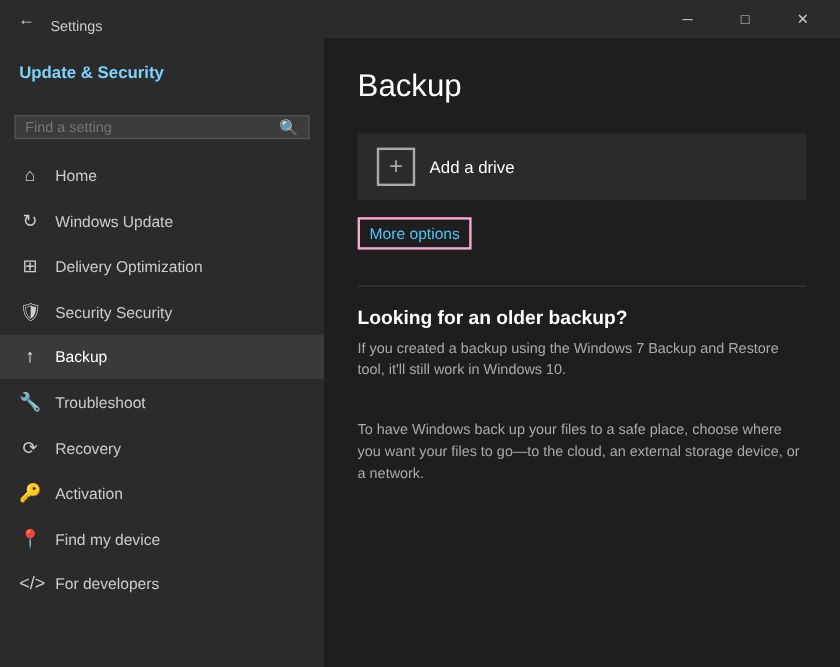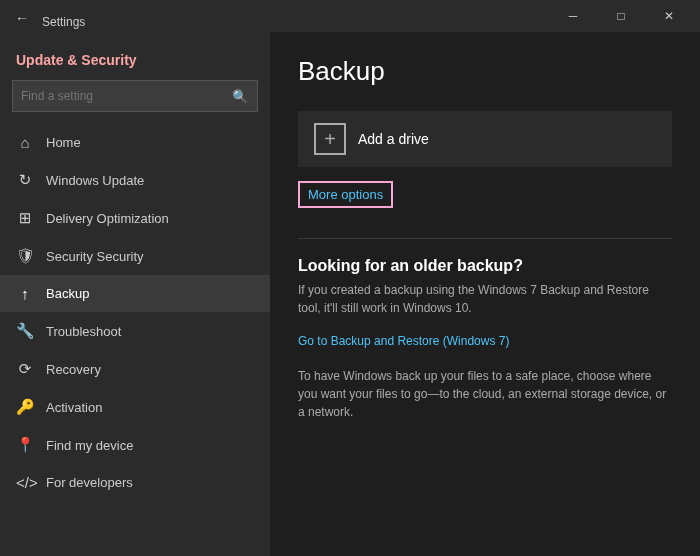--- a/index.html
+++ b/index.html
@@ -68,29 +68,29 @@
       width: 270px;
       background: #2b2b2b;
       flex-shrink: 0;
       overflow-y: auto;
       padding-bottom: 16px;
     }
     .sidebar-header {
       padding: 20px 16px 12px 16px;
       font-size: 14px;
       font-weight: 600;
-      color: #fca5a5;
+      color: #7dd3fc;
     }
     .sidebar-search {
-      margin: 0 12px 12px 12px;
+      margin: 16px 12px 12px 12px;
       display: flex;
       align-items: center;
       background: #3c3c3c;
       border: 1px solid #555;
-      height: 32px;
+      height: 20px;
       padding: 0 8px;
     }
     .sidebar-search input {
       flex: 1;
       background: transparent;
       border: none;
       outline: none;
       color: #ccc;
       font-size: 12px;
     }
@@ -289,21 +289,20 @@
     <div>
       <a class="more-options-link">More options</a>
     </div>
 
     <hr class="divider">
 
     
     <div>
       <div class="section-title">Looking for an older backup?</div>
       <div class="section-desc">If you created a backup using the Windows 7 Backup and Restore tool, it'll still work in Windows 10.</div>
-      <span class="link-text">Go to Backup and Restore (Windows 7)</span>
     </div>
 
     <br>
 
     
     <div>
       <div class="section-desc">To have Windows back up your files to a safe place, choose where you want your files to go—to the cloud, an external storage device, or a network.</div>
     </div>
   </div>
 

